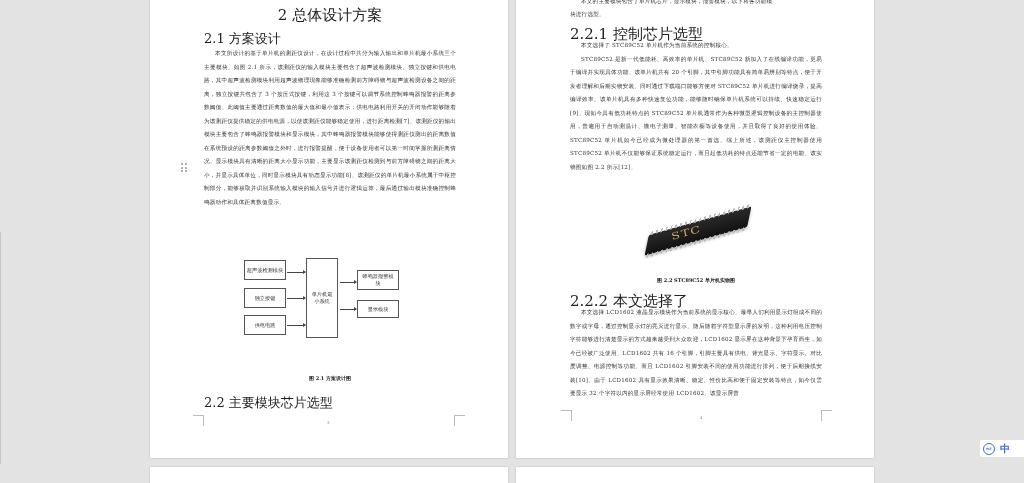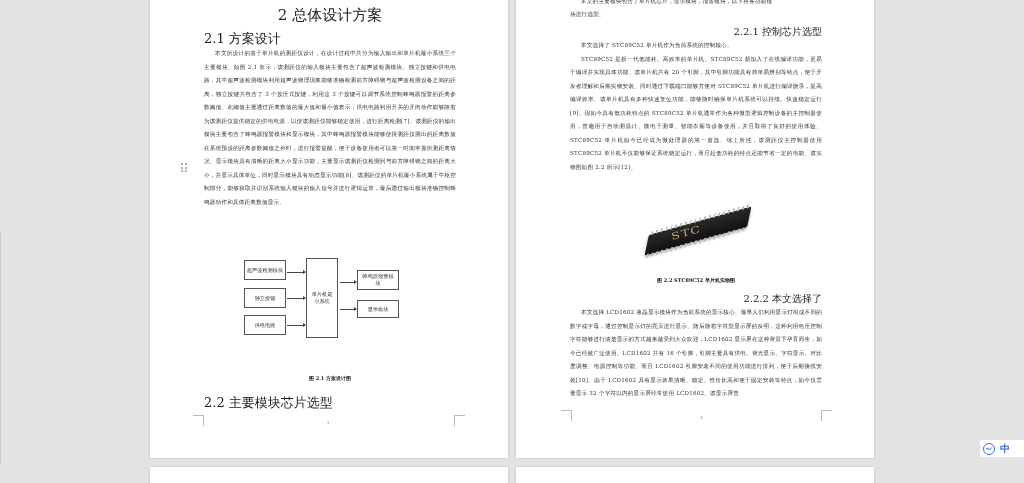--- a/index.html
+++ b/index.html
@@ -15,21 +15,21 @@
     box-shadow:0 0 2px rgba(0,0,0,0.18);
   }
   #page-left { left:150px; top:-10px; width:358px; height:468px; }
   #page-right { left:516px; top:-10px; width:358px; height:468px; }
   #page-left-next { left:150px; top:467px; width:358px; height:40px; }
   #page-right-next { left:516px; top:467px; width:358px; height:40px; }
 
   .content { position:absolute; left:54px; width:252px; }
   .h1 { font-size:15px; text-align:center; width:100%; color:#222; }
   .h2 { font-size:13px; color:#222; }
-  .h3 { font-size:10px; color:#222;text-align:right; }
+  .h3 { font-size:15px; color:#222; }
   .para {
     font-size:5.6px; line-height:13.5px; color:#333;
     text-align:justify; text-indent:11px; margin:0;
     letter-spacing:0.2px;
   }
   .para.noindent { text-indent:0; }
   .caption { font-size:5px; font-weight:bold; text-align:center; color:#222; }
   .pageno { position:absolute; font-size:4px; color:#888; }
   .corner { position:absolute; width:10px; height:10px; }
   .corner.l { border-top:1px solid #bbb; border-right:1px solid #bbb; }

